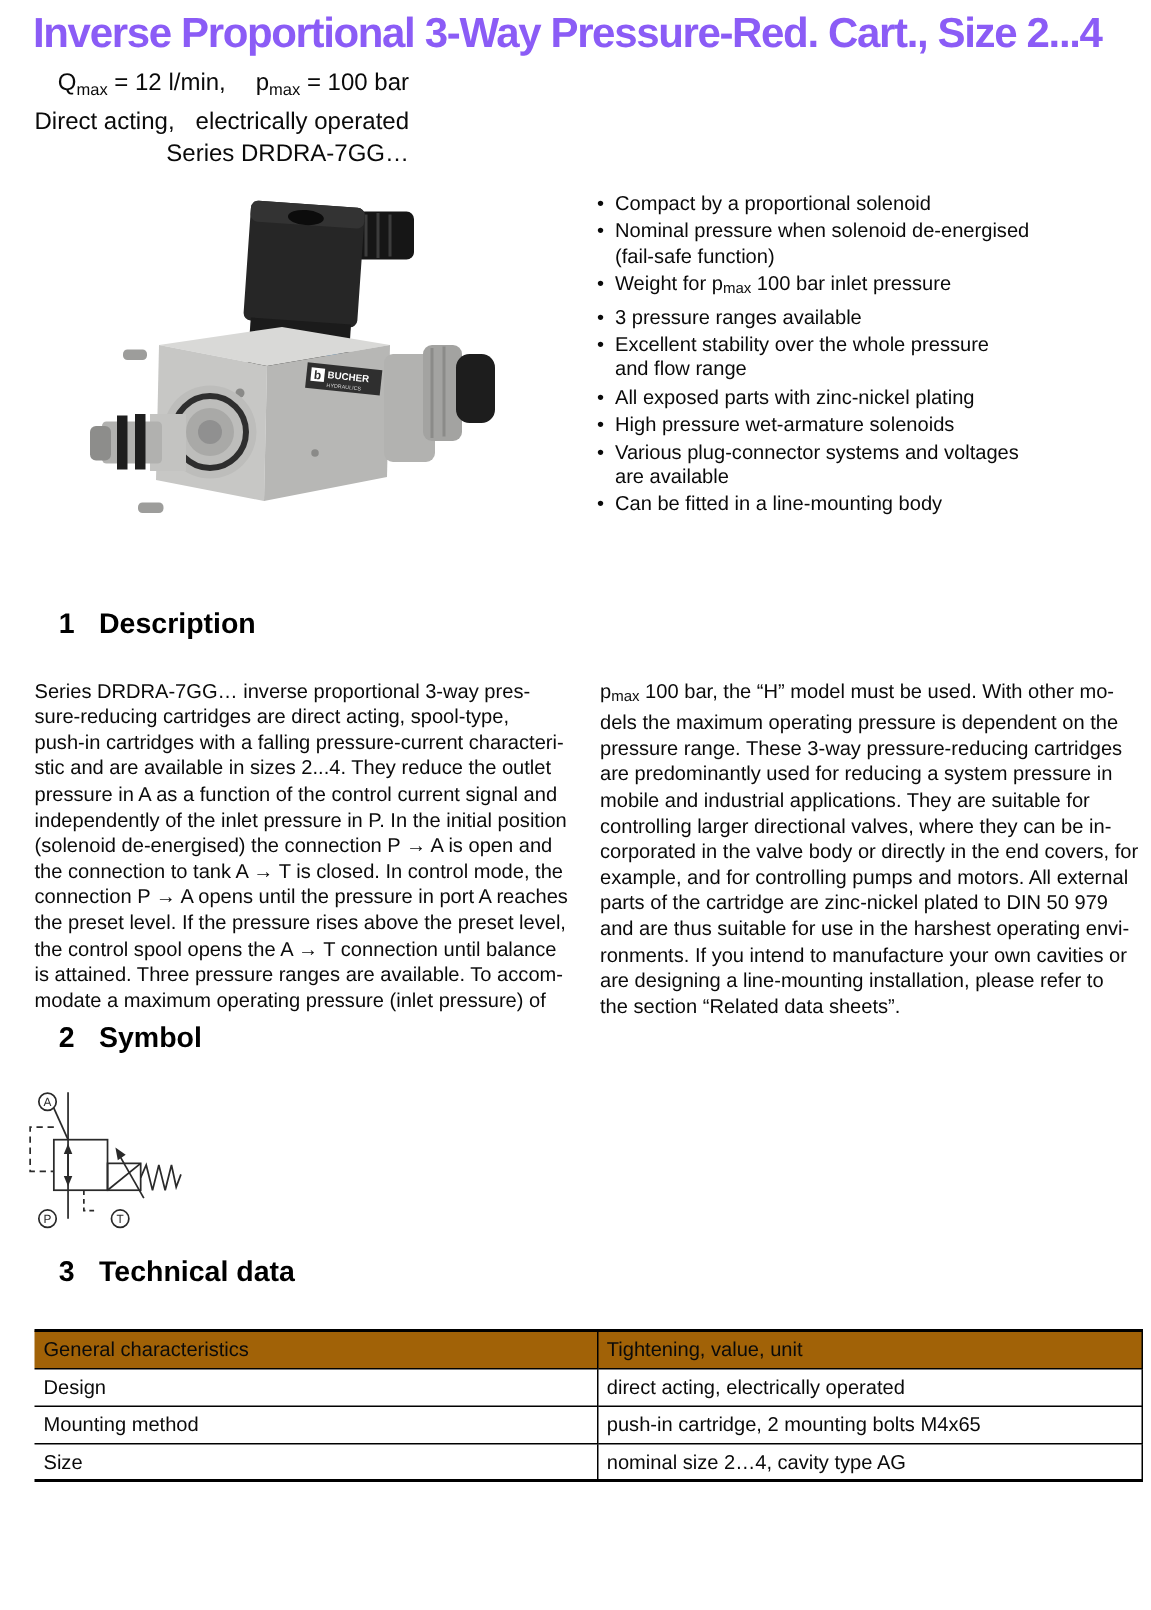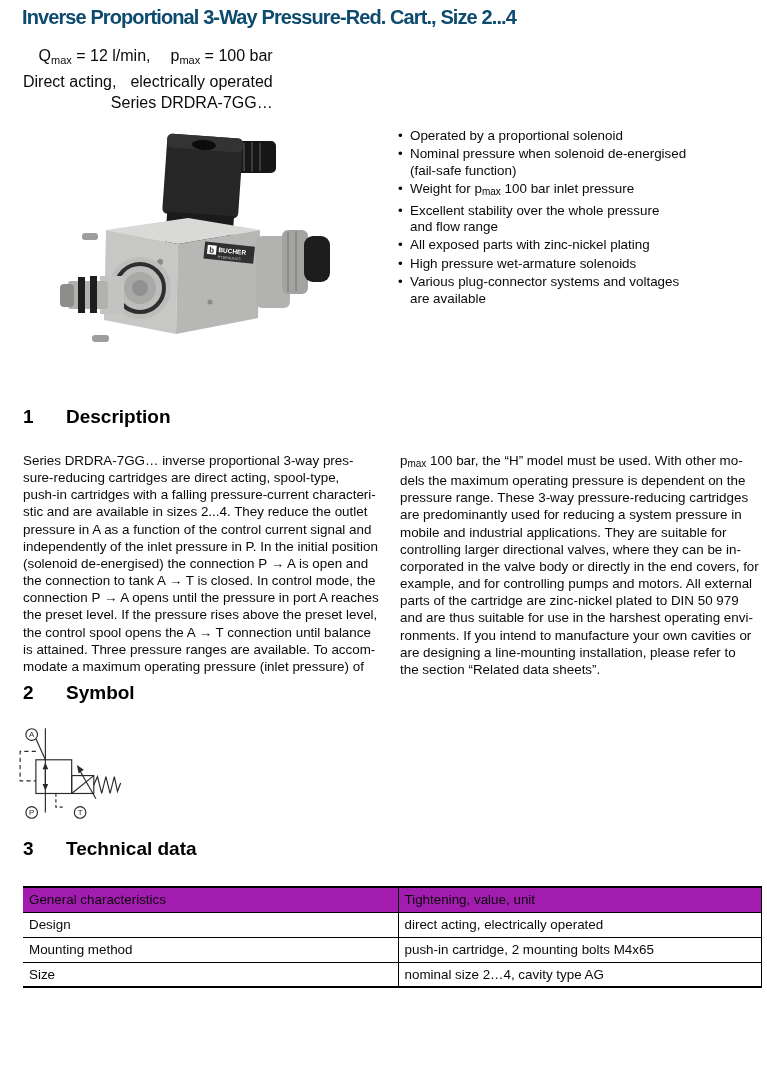--- a/index.html
+++ b/index.html
@@ -1,54 +1,54 @@
 <!DOCTYPE html>
 <html><head>
 <meta charset="utf-8">
 <style>
   * { margin:0; padding:0; box-sizing:border-box; }
   body { background:#fff; }
   .page { position:relative; width:767px; height:1073px; background:#fff;
           font-family:"Liberation Sans", sans-serif; color:#141414; overflow:hidden; }
 
-  .title { position:absolute; left:22px; top:6px; font-size:20px; font-weight:bold;
-           color:#0c4a6e; letter-spacing:-0.9px; white-space:nowrap; }
+  .title { position:absolute; left:22px; top:6px; font-size:28px; font-weight:bold;
+           color:#8b5cf6; letter-spacing:-0.9px; white-space:nowrap; }
 
   .subtitle { position:absolute; left:23px; top:45px; font-size:16px; line-height:21px; color:#0a0a0a;text-align:right; }
   .subtitle sub, .sub { font-size:11px; vertical-align:-3px; }
   .gap { display:inline-block; width:20px; }
   .gap-sm { display:inline-block; width:14px; }
 
   .photo { position:absolute; left:60px; top:132px; }
 
   .features { position:absolute; left:398px; top:128px; width:360px; list-style:none;
               font-size:13.4px; line-height:16.4px; color:#0a0a0a; }
   .features li { position:relative; padding-left:12px; margin-bottom:2px; }
   .features li::before { content:"\2022"; position:absolute; left:0; top:0; }
   .features sub { font-size:10px; vertical-align:-2px; }
 
-  .sec-head { position:absolute; left:23px; font-size:19px; font-weight:bold; color:#000; }
+  .sec-head { position:absolute; left:23px; font-size:19px; font-weight:bold; color:#000;text-align:center; }
   .sec-head .num { display:inline-block; width:43px; }
   .h-desc { top:406px; } .h-sym { top:682px; } .h-tech { top:838px; }
 
   .multiline { white-space:pre-line; }
 
   .desc-col { position:absolute; top:452px; width:378px; font-size:13.4px;
               line-height:17.15px; color:#0a0a0a; }
   .desc-left { left:23px; }
   .desc-right { left:400px; }
   .desc-col sub { font-size:10px; vertical-align:-2px; }
 
   .symbol { position:absolute; left:13px; top:724px; }
 
   .tech-table { position:absolute; left:23px; top:886px; width:739px; border-collapse:collapse;
                 font-size:13.4px; color:#0a0a0a; border-top:2px solid #000; border-bottom:2px solid #000; }
   .tech-table th, .tech-table td { height:25px; padding:2px 0 2px 6px; text-align:left;
                 font-weight:normal; border-bottom:1px solid #000; vertical-align:middle; }
-  .tech-table th { background:#a21caf; }
+  .tech-table th { background:#a16207; }
   .tech-table th:first-child, .tech-table td:first-child { width:375px; border-right:1px solid #000; }
   .tech-table th:last-child, .tech-table td:last-child { border-right:1px solid #000; }
 </style>
 </head>
 <body>
 
 <div class="page">
 
   <div class="title">Inverse Proportional 3-Way Pressure-Red. Cart., Size 2...4</div>
 
@@ -107,30 +107,32 @@
     <g transform="rotate(6 168 122)">
       <rect x="144" y="112" width="50" height="17" fill="#2f2f2f"></rect>
       <rect x="147" y="115" width="9" height="9" fill="#ffffff"></rect>
       <text x="149" y="122.5" font-size="8" font-weight="bold" fill="#2f2f2f" font-family="Liberation Sans, sans-serif">b</text>
       <text x="158" y="121" font-size="6.5" font-weight="bold" fill="#ffffff" font-family="Liberation Sans, sans-serif">BUCHER</text>
       <text x="158" y="127" font-size="3.6" fill="#cfcfcf" font-family="Liberation Sans, sans-serif">HYDRAULICS</text>
     </g>
   </svg>
 
   <ul class="features">
-    <li><span class="multiline">Operated by a proportional solenoid</span></li>
+    <li><span class="multiline">Compact by a proportional solenoid</span></li>
     <li><span class="multiline">Nominal pressure when solenoid de-energised
 (fail-safe function)</span></li>
     <li><span>Weight for p</span><sub>max</sub><span> 100 bar inlet pressure</span></li>
+    <li><span class="multiline">3 pressure ranges available</span></li>
     <li><span class="multiline">Excellent stability over the whole pressure
 and flow range</span></li>
     <li><span class="multiline">All exposed parts with zinc-nickel plating</span></li>
     <li><span class="multiline">High pressure wet-armature solenoids</span></li>
     <li><span class="multiline">Various plug-connector systems and voltages
 are available</span></li>
+    <li><span class="multiline">Can be fitted in a line-mounting body</span></li>
   </ul>
 
   <div class="sec-head h-desc">
     <span class="num">1</span><span>Description</span>
   </div>
 
   <div class="desc-col desc-left multiline">Series DRDRA-7GG… inverse proportional 3-way pres-
 sure-reducing cartridges are direct acting, spool-type,
 push-in cartridges with a falling pressure-current characteri-
 stic and are available in sizes 2...4. They reduce the outlet

